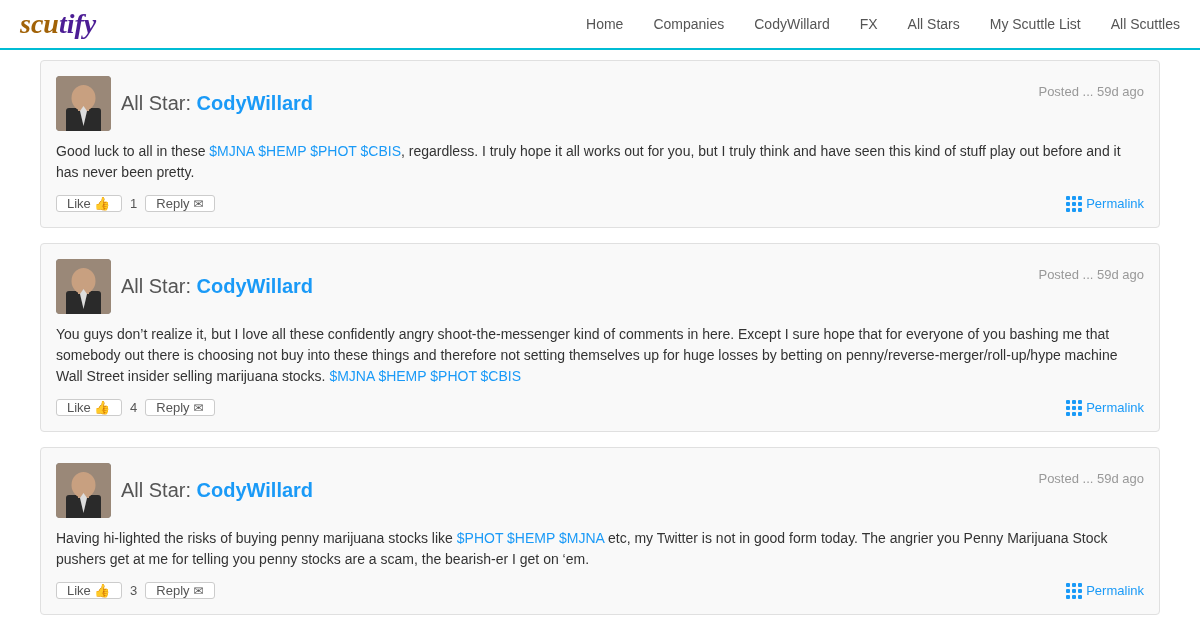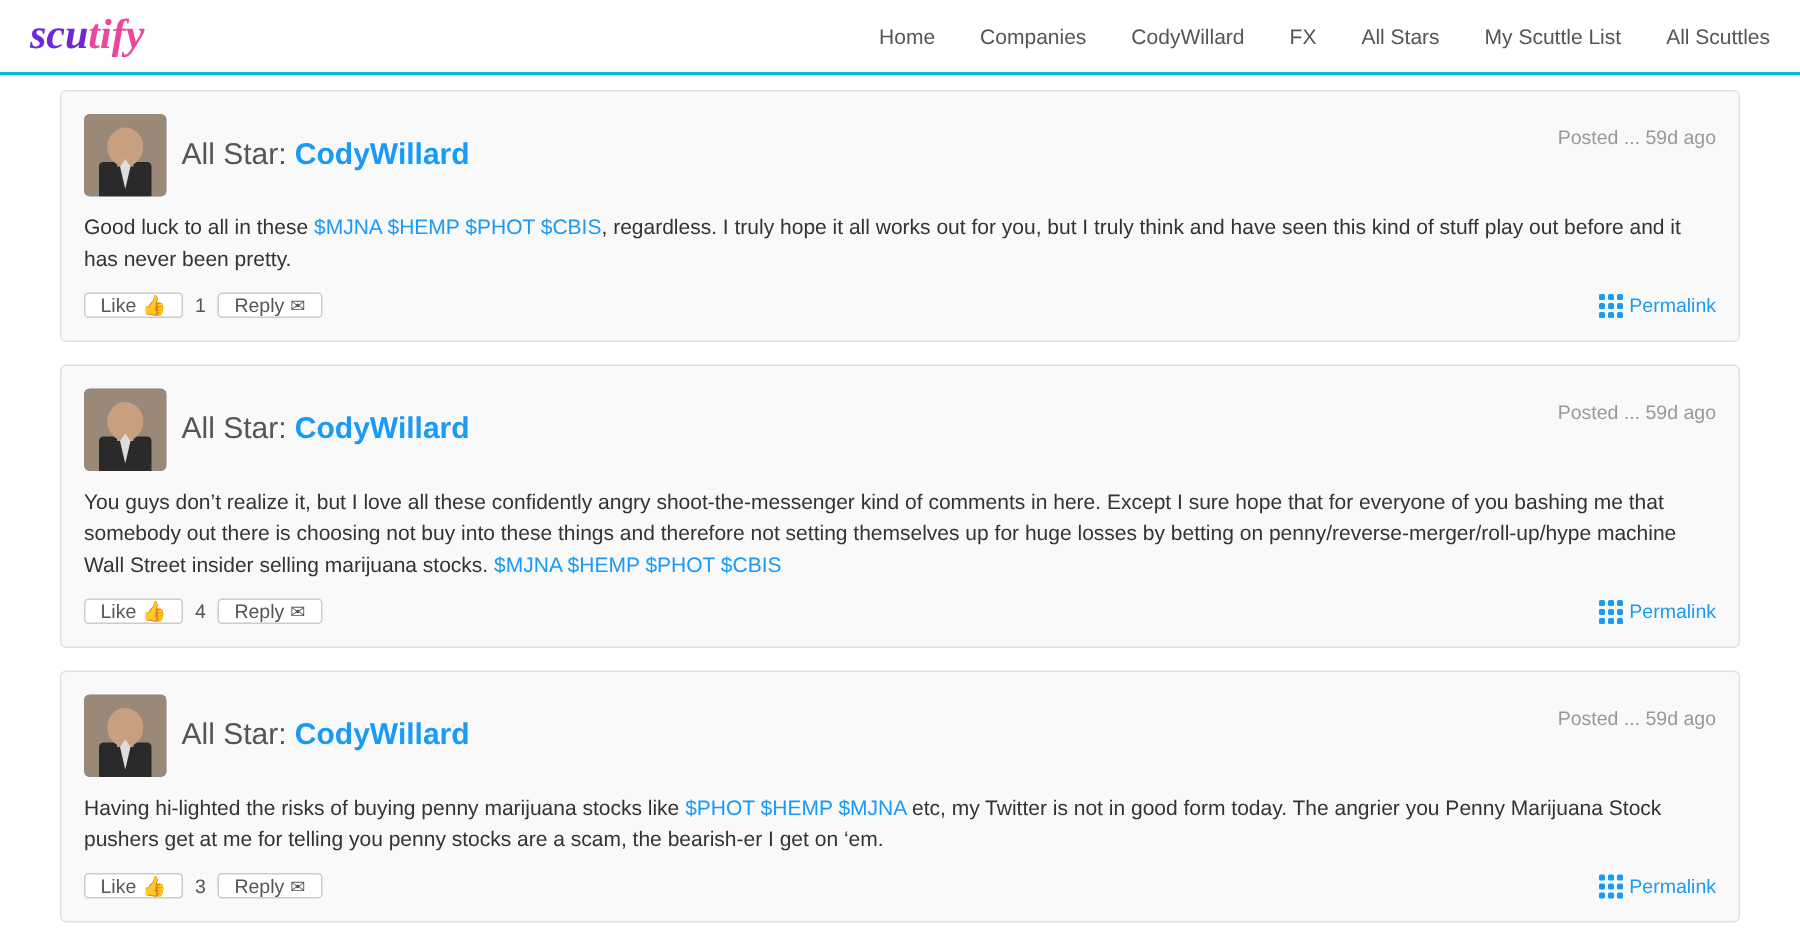--- a/index.html
+++ b/index.html
@@ -38,21 +38,21 @@
     
     .thumb-up::after { content: '👍'; font-size: 13px; }
     .reply-icon::after { content: '✉'; font-size: 12px; }
   </style>
 </head>
 <body>
 
 <nav>
   <div class="nav">
     <div class="nav-logo" style="font-family: Georgia, serif; font-style: italic;">
-      <span class="scu" style="color: #6d28d9;">scu</span><span class="tify" style="color: #ec4899;">tify</span>
+      <span class="scu" style="color: #a16207;">scu</span><span class="tify" style="color: #4c1d95;">tify</span>
     </div>
     <div class="nav-links">
       <a class="nav-link" href="#">Home</a>
       <a class="nav-link" href="#">Companies</a>
       <a class="nav-link" href="#">CodyWillard</a>
       <a class="nav-link" href="#">FX</a>
       <a class="nav-link" href="#">All Stars</a>
       <a class="nav-link" href="#">My Scuttle List</a>
       <a class="nav-link" href="#">All Scuttles</a>
     </div>

